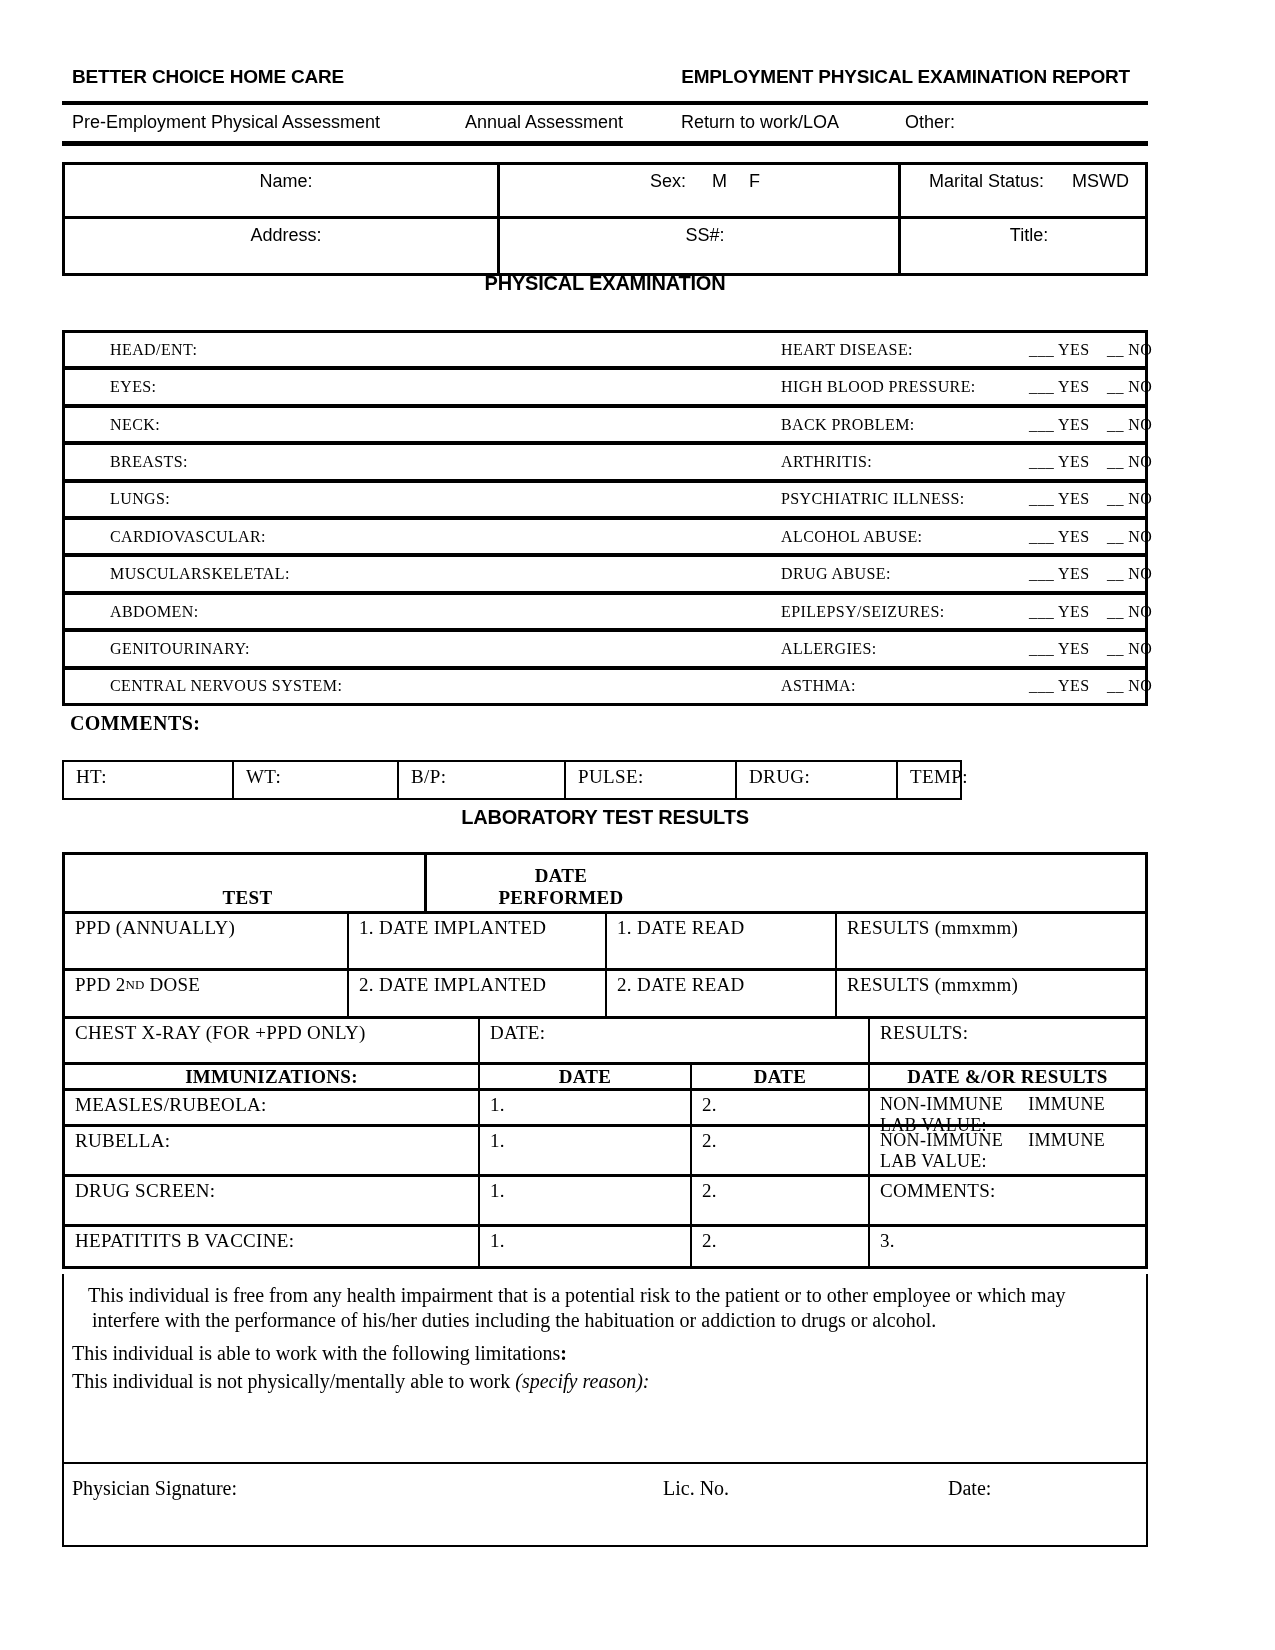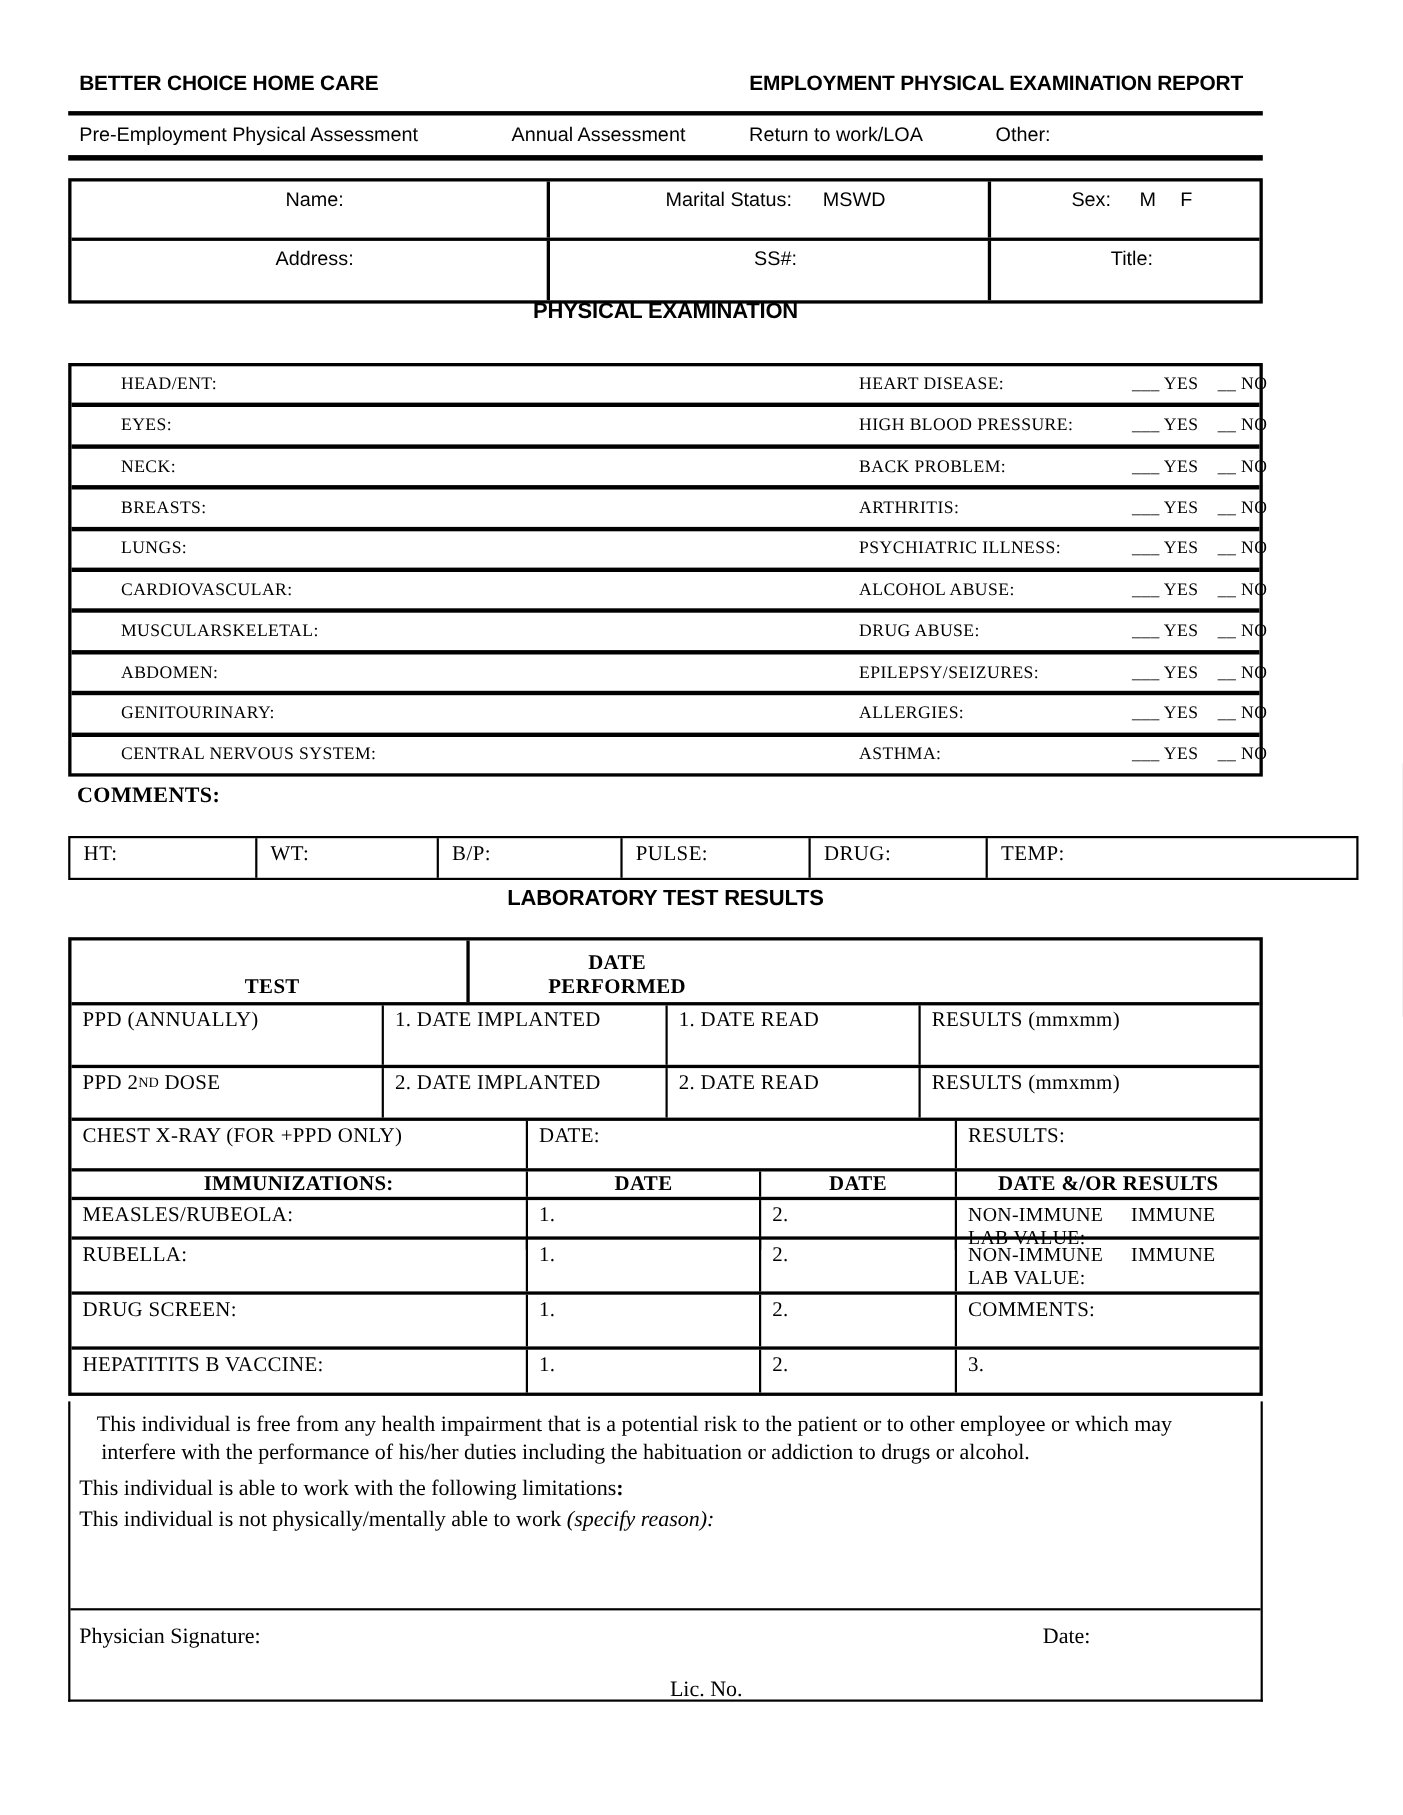--- a/index.html
+++ b/index.html
@@ -41,21 +41,21 @@
   .xrow + .xrow{border-top:4px solid #000;}
   .xrow span{position:absolute;top:50%;transform:translateY(-50%);font-size:16px;letter-spacing:0.4px;white-space:nowrap;margin-left:36px;}
   .xrow .sys{left:9px;}
   .xrow .cond{left:680px;}
   .xrow .yes{left:928px;}
   .xrow .no{left:1006px;}
 
   .comments-label{position:absolute;top:712px;left:8px;font-weight:bold;font-size:20px;letter-spacing:0.4px;}
 
   
-  .vitals{position:absolute;top:760px;left:0;width:1173px;height:40px;border:2px solid #000;box-sizing:border-box;display:grid;grid-template-columns:168px 165px 167px 171px 161px 250px;}
+  .vitals{position:absolute;top:760px;left:0;width:900px;height:40px;border:2px solid #000;box-sizing:border-box;display:grid;grid-template-columns:168px 165px 167px 171px 161px 250px;}
   .vitals .vcell{box-sizing:border-box;padding:4px 0 0 12px;font-size:19px;letter-spacing:0.4px;}
   .vitals .vcell + .vcell{border-left:2px solid #000;}
 
   
   .lab{position:absolute;top:852px;left:0;width:1086px;border:3px solid #000;border-bottom:3px solid #000;box-sizing:border-box;}
   .lrow{display:grid;box-sizing:border-box;}
   .lrow + .lrow{border-top:3px solid #000;}
   .lcell{box-sizing:border-box;position:relative;font-size:19px;letter-spacing:0.3px;padding:3px 4px 0 10px;}
   .lcell + .lcell{border-left:2px solid #000;}
   .lab-hdr{grid-template-columns:359px 265px 456px;height:56px;}
@@ -78,21 +78,21 @@
   .cert{position:absolute;top:1274px;left:0;width:1086px;height:273px;border:2px solid #000;border-top:none;box-sizing:border-box;}
   .cert-para{margin:9px 20px 0 28px;font-size:20px;line-height:25px;text-indent:-4px;}
   .cert-able{margin:9px 0 0 8px;font-size:20px;}
   .cert-able b{font-weight:bold;}
   .cert-notable{margin:5px 0 0 8px;font-size:20px;}
   .cert-notable i{font-style:italic;}
   .sig-divider{position:absolute;top:188px;left:0;width:100%;height:2px;background:#000;}
   .sig-row{position:absolute;top:203px;left:0;width:100%;font-size:20px;}
   .sig-row span{position:absolute;white-space:nowrap;}
   .sig-phys{left:8px;}
-  .sig-lic{left:545px;margin-top:48px;}
+  .sig-lic{left:599px;}
   .sig-date{left:884px;}
 </style>
 </head>
 <body>
 
 <div class="page">
   <div class="content">
 
     <div class="hdr-row">
       <span class="company">BETTER CHOICE HOME CARE</span>
@@ -107,24 +107,24 @@
       <span style="left:843px">Other:</span>
     </div>
     <div class="rule rule2"></div>
 
     <div class="demo">
       <div class="demo-row first">
         <div class="demo-cell">
           <span>Name:</span>
         </div>
         <div class="demo-cell">
+          <span>Sex:</span><span class="sex-opt">M</span><span class="sex-opt2">F</span>
+        </div>
+        <div class="demo-cell">
           <span>Marital Status:</span><span class="demo-val">MSWD</span>
-        </div>
-        <div class="demo-cell">
-          <span>Sex:</span><span class="sex-opt">M</span><span class="sex-opt2">F</span>
         </div>
       </div>
       <div class="demo-row">
         <div class="demo-cell">
           <span>Address:</span>
         </div>
         <div class="demo-cell">
           <span>SS#:</span>
         </div>
         <div class="demo-cell">

